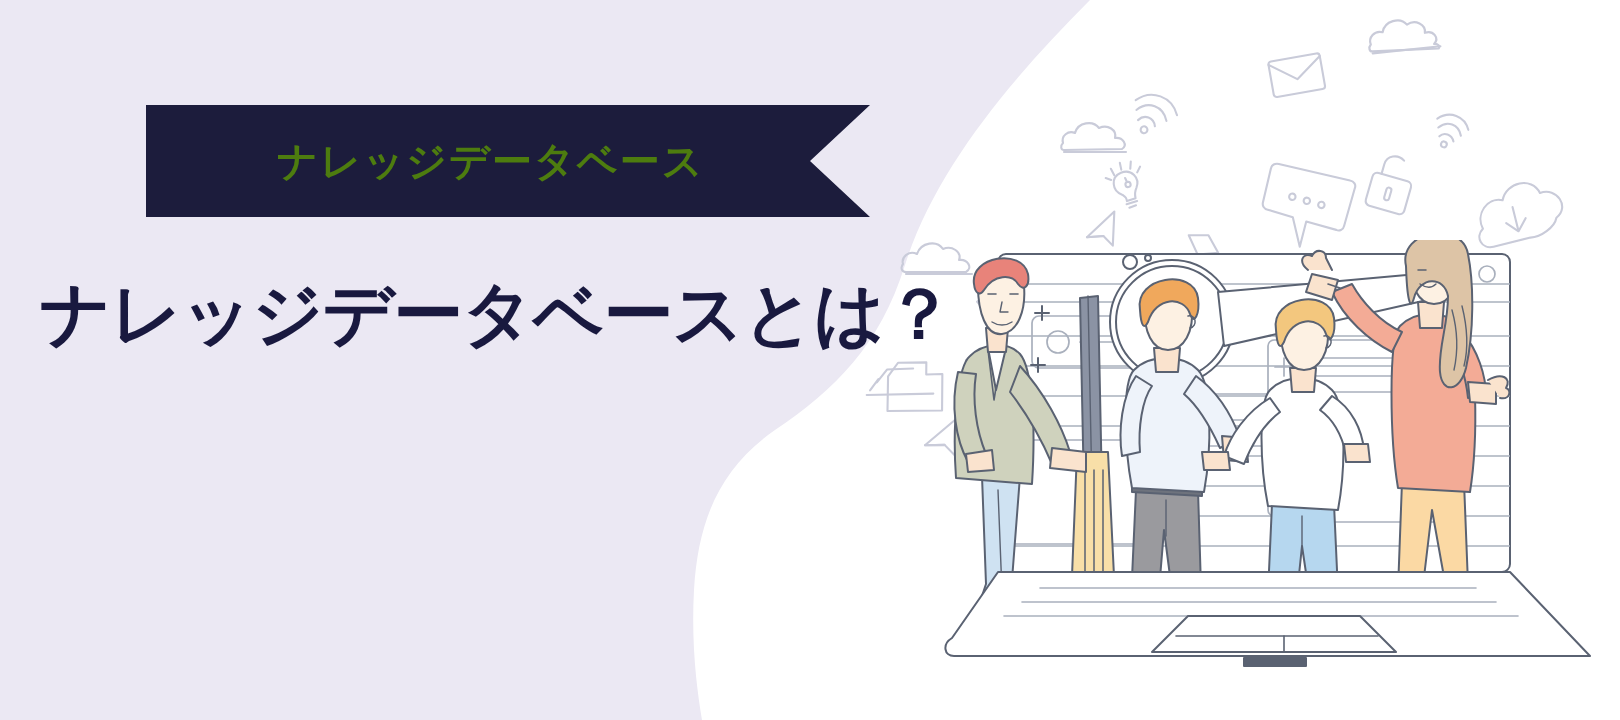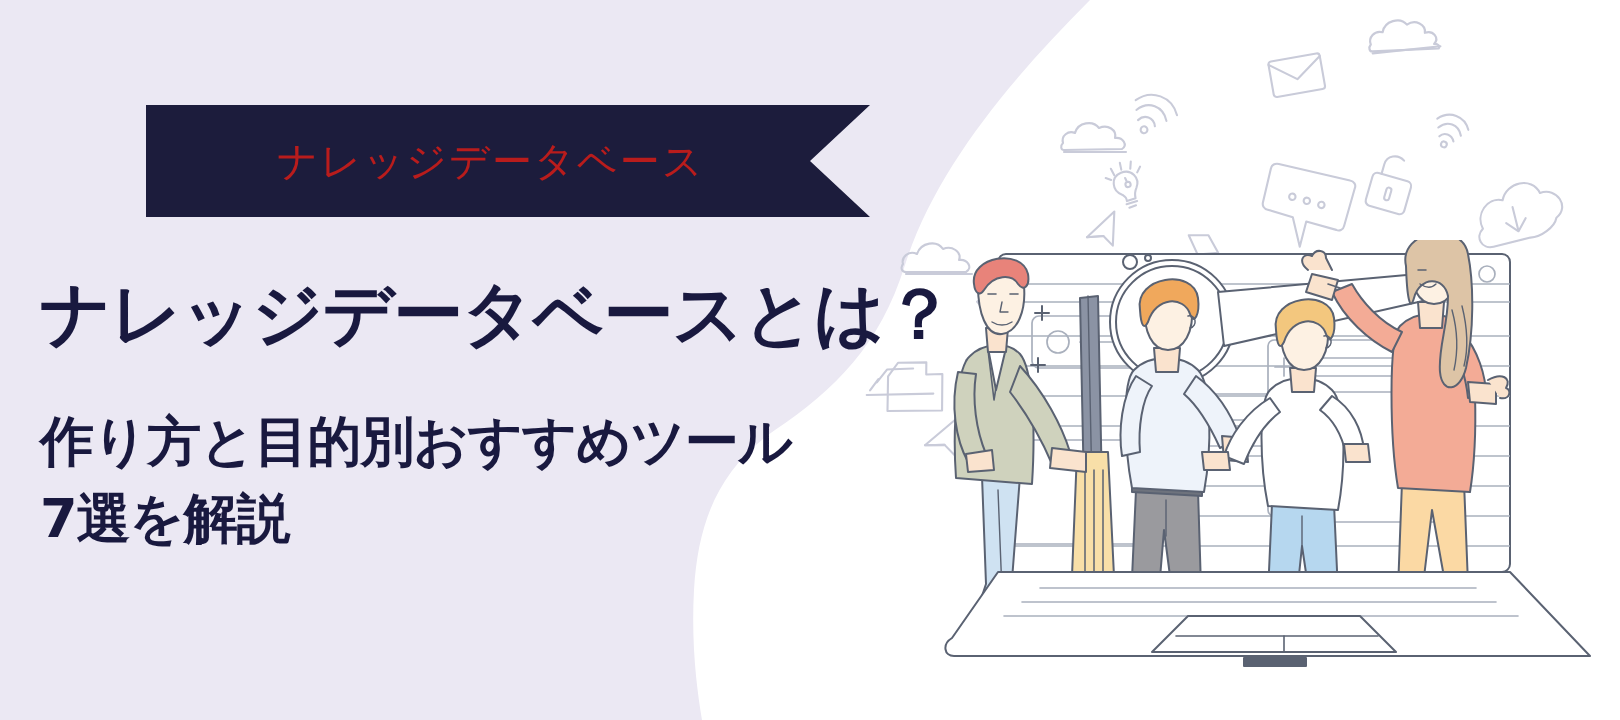--- a/index.html
+++ b/index.html
@@ -29,23 +29,23 @@
   
   .badge-wrap {
     position:absolute;
     left:146px; top:105px;
     width:724px; height:112px;
   }
   .badge-shape { position:absolute; inset:0; width:100%; height:100%; }
   .badge-label {
     position:absolute; inset:0;
     display:flex; align-items:center; justify-content:center;
-    color:#b91c1c;
+    color:#4d7c0f;
     font-size:40px;
-    font-weight:400;
+    font-weight:700;
     letter-spacing:2px;
     padding-right:34px;
     white-space:nowrap;
   }
   
   .headline {
     position:absolute;
     left:40px; top:262px;
     color:#19193f;
     font-size:70px;
@@ -401,20 +401,16 @@
 
     <div class="badge-wrap">
       <svg class="badge-shape" viewBox="0 0 724 112" preserveAspectRatio="none">
         <path d="M0,0 L724,0 L664,56 L724,112 L0,112 Z" fill="#1c1c3c"></path>
       </svg>
       <div class="badge-label">ナレッジデータベース</div>
     </div>
 
     <h1 class="headline">ナレッジデータベースとは？</h1>
 
-    <div class="sub">
-      <span class="sub-line">作り方と目的別おすすめツール</span>
-      <span class="sub-line">7選を解説</span>
-    </div>
 
   </div>
 
 </div>
 
 </body></html>

